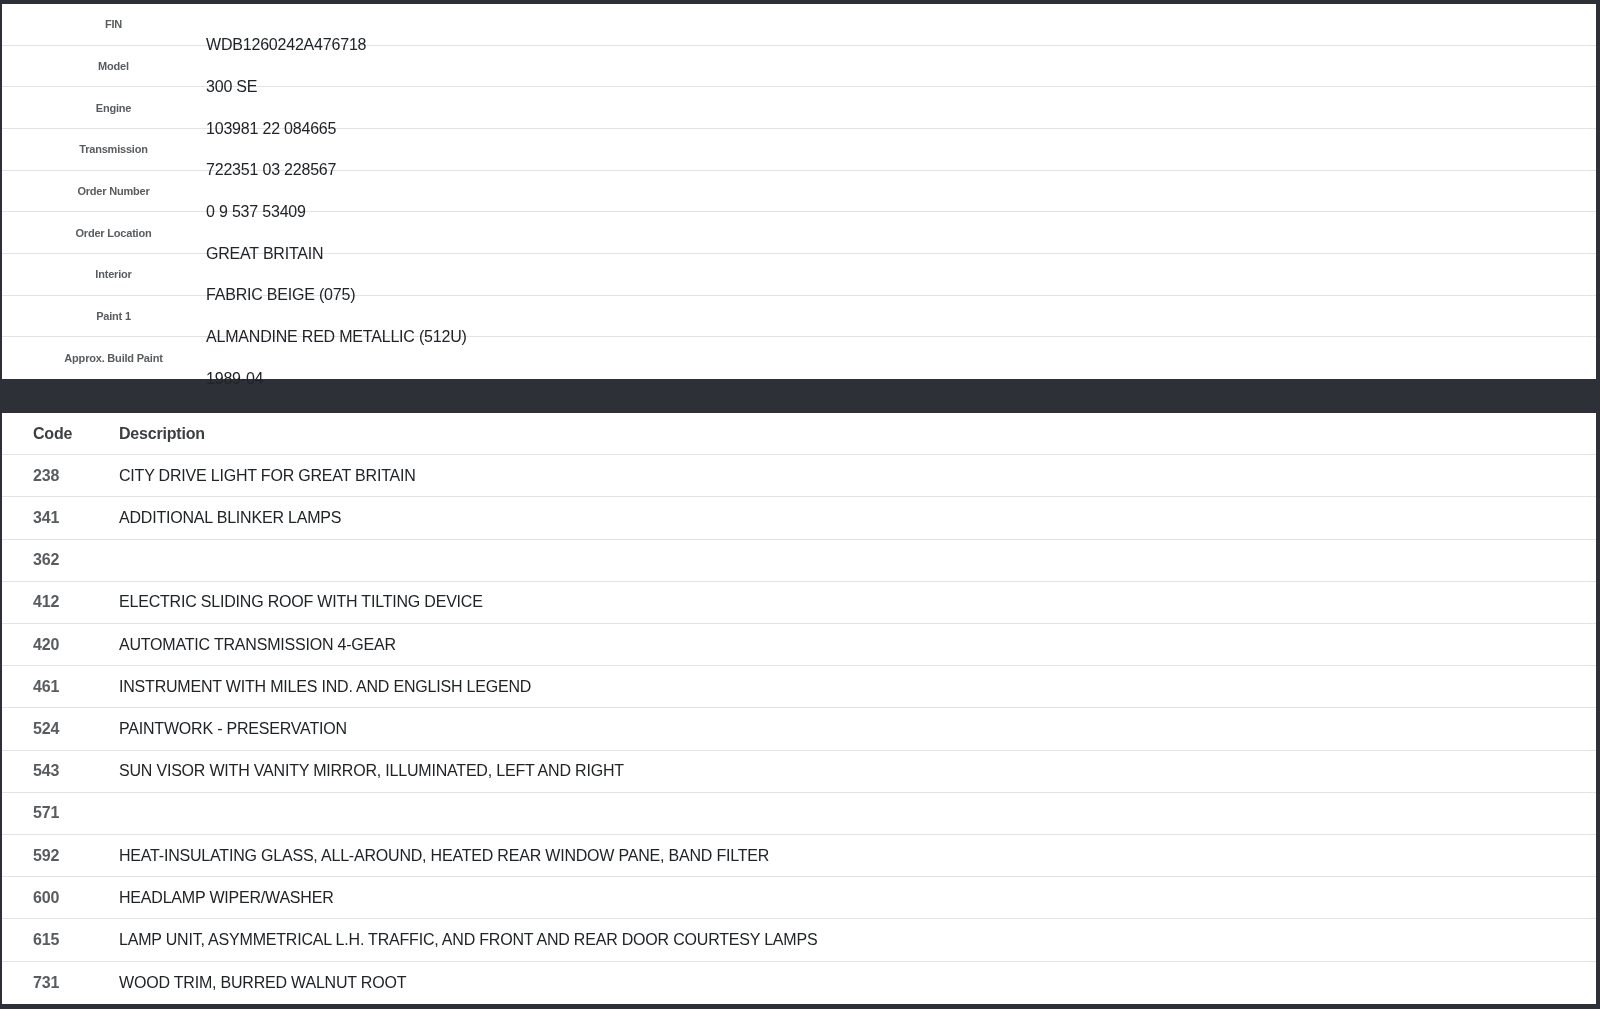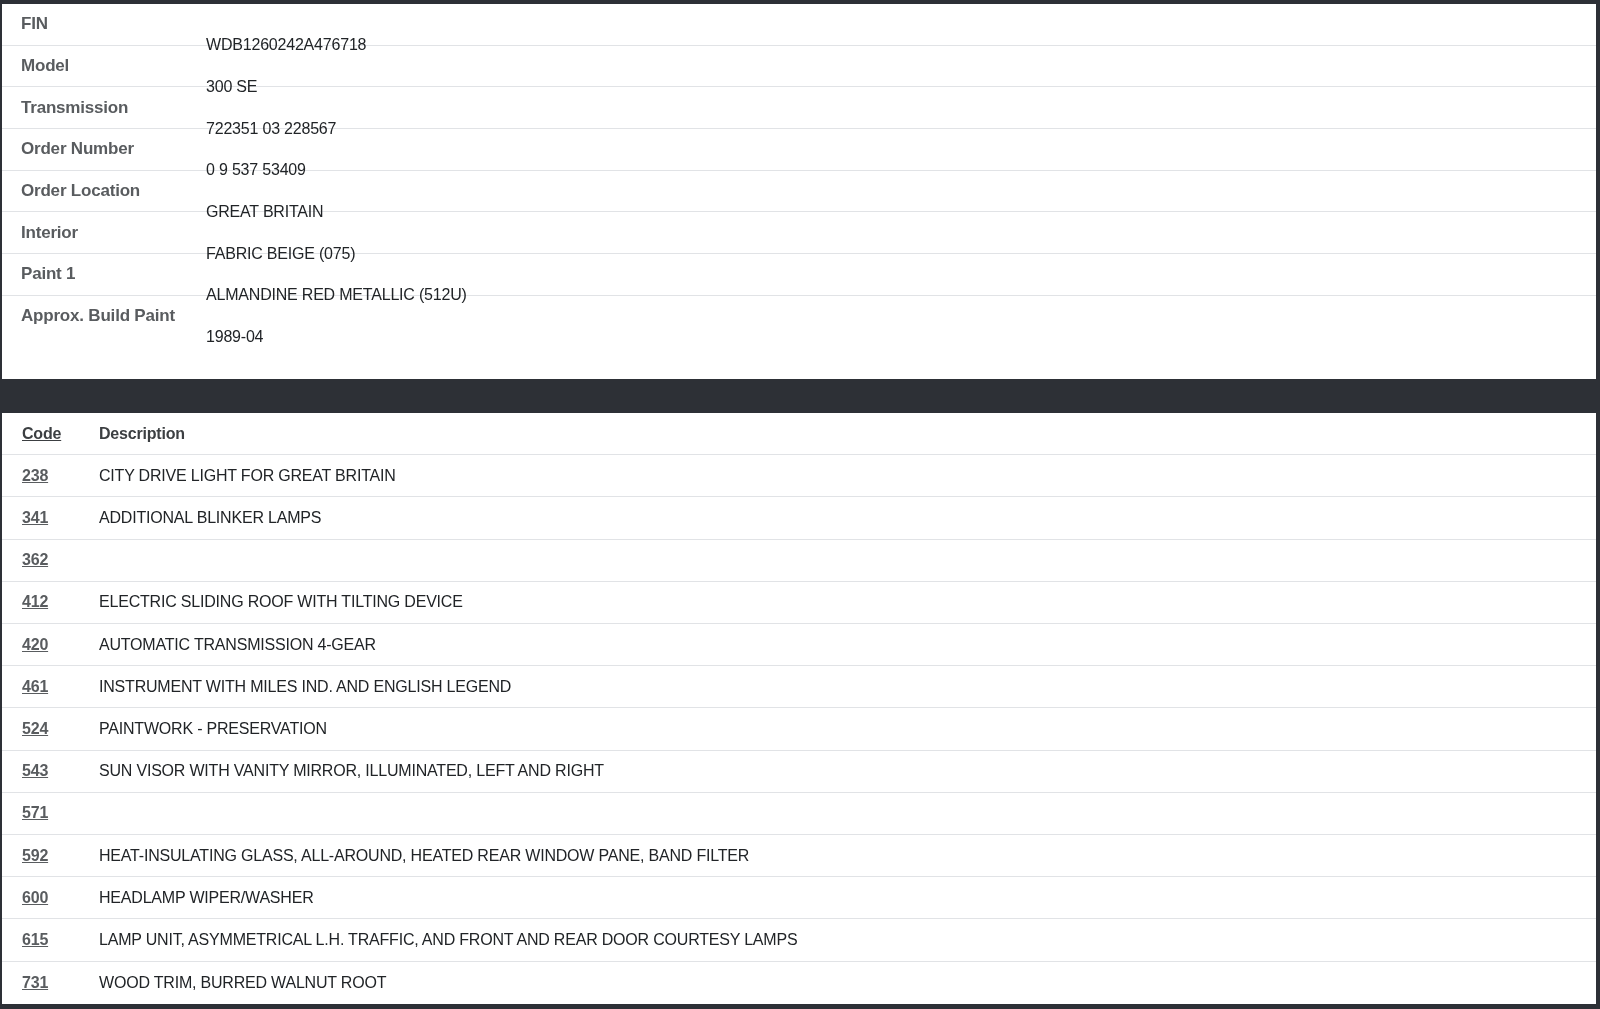--- a/index.html
+++ b/index.html
@@ -29,63 +29,68 @@
     flex: none;
   }
   .row:last-child { border-bottom: none; }
   .card-info  .row { height: calc(375px / 9); }
   .card-codes .row { height: calc(591px / 14); }
 
   .info-label {
     width: 185px;
     padding-left: 19px;
     flex: none;
-    font-size: 17px;
+    font-size: 11px;
     font-weight: 700;
     color: #595c5f;
+    text-align: center;
   }
   .info-value {
     font-size: 16px;
     font-weight: 400;
     color: #212427;
     margin-top: 42px;
   }
 
   .code-cell {
     width: 77px;
-    padding-left: 20px;
+    padding-left: 31px;
     flex: none;
     font-size: 16px;
     font-weight: 700;
     color: #595c5f;
-    text-decoration: underline;
   }
   .desc-cell {
     font-size: 16px;
     font-weight: 400;
     color: #212427;
+    margin-left: 9px;
   }
   .header-row .code-cell,
   .header-row .desc-cell {
     font-weight: 700;
     color: #3c3f42;
     font-size: 16px;
   }
 </style>
 </head>
 <body>
 
 <section class="card card-info">
   <div class="row">
     <div class="info-label">FIN</div>
     <div class="info-value">WDB1260242A476718</div>
   </div>
   <div class="row">
     <div class="info-label">Model</div>
     <div class="info-value">300 SE</div>
+  </div>
+  <div class="row">
+    <div class="info-label">Engine</div>
+    <div class="info-value">103981 22 084665</div>
   </div>
   <div class="row">
     <div class="info-label">Transmission</div>
     <div class="info-value">722351 03 228567</div>
   </div>
   <div class="row">
     <div class="info-label">Order Number</div>
     <div class="info-value">0 9 537 53409</div>
   </div>
   <div class="row">

